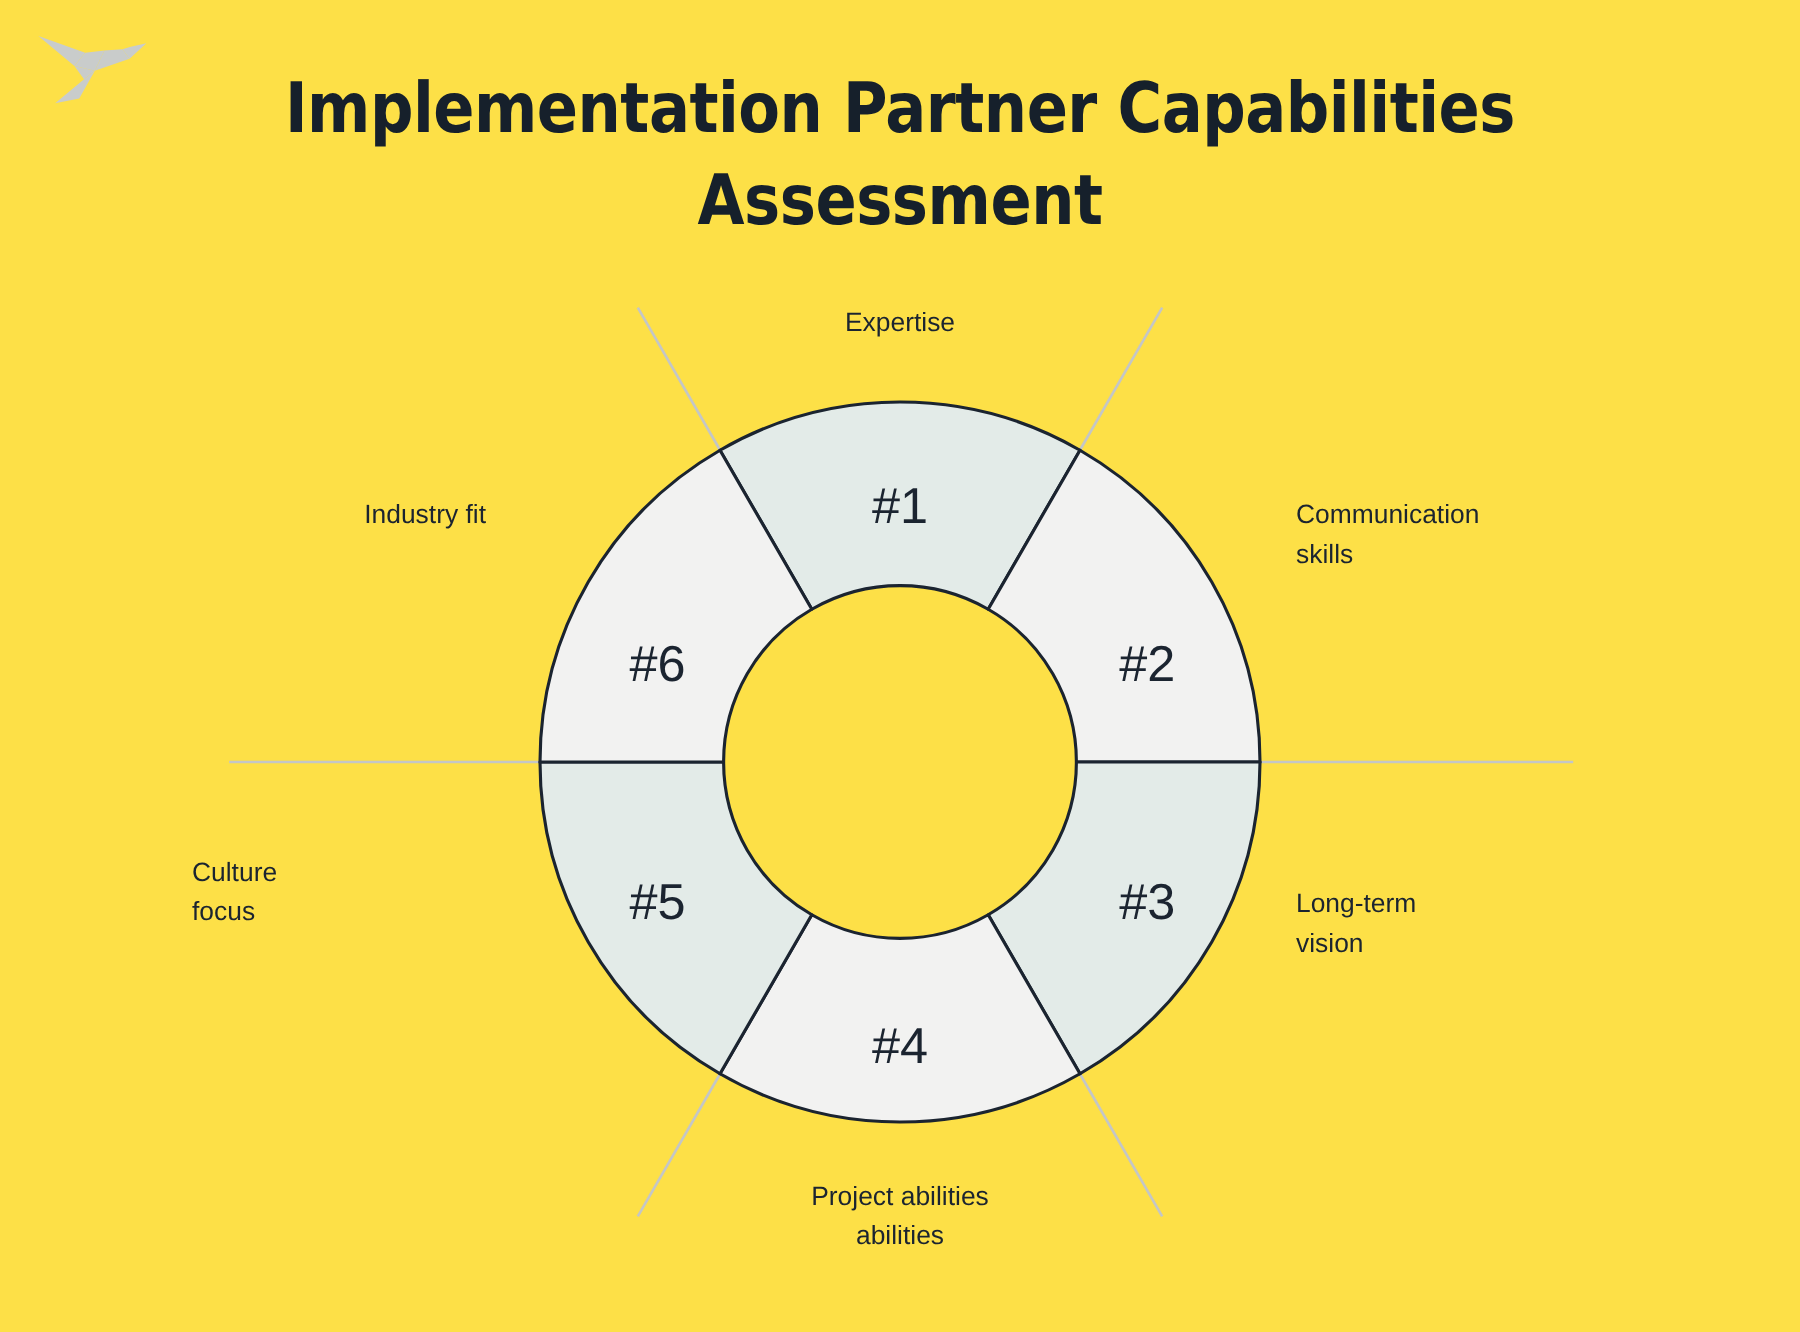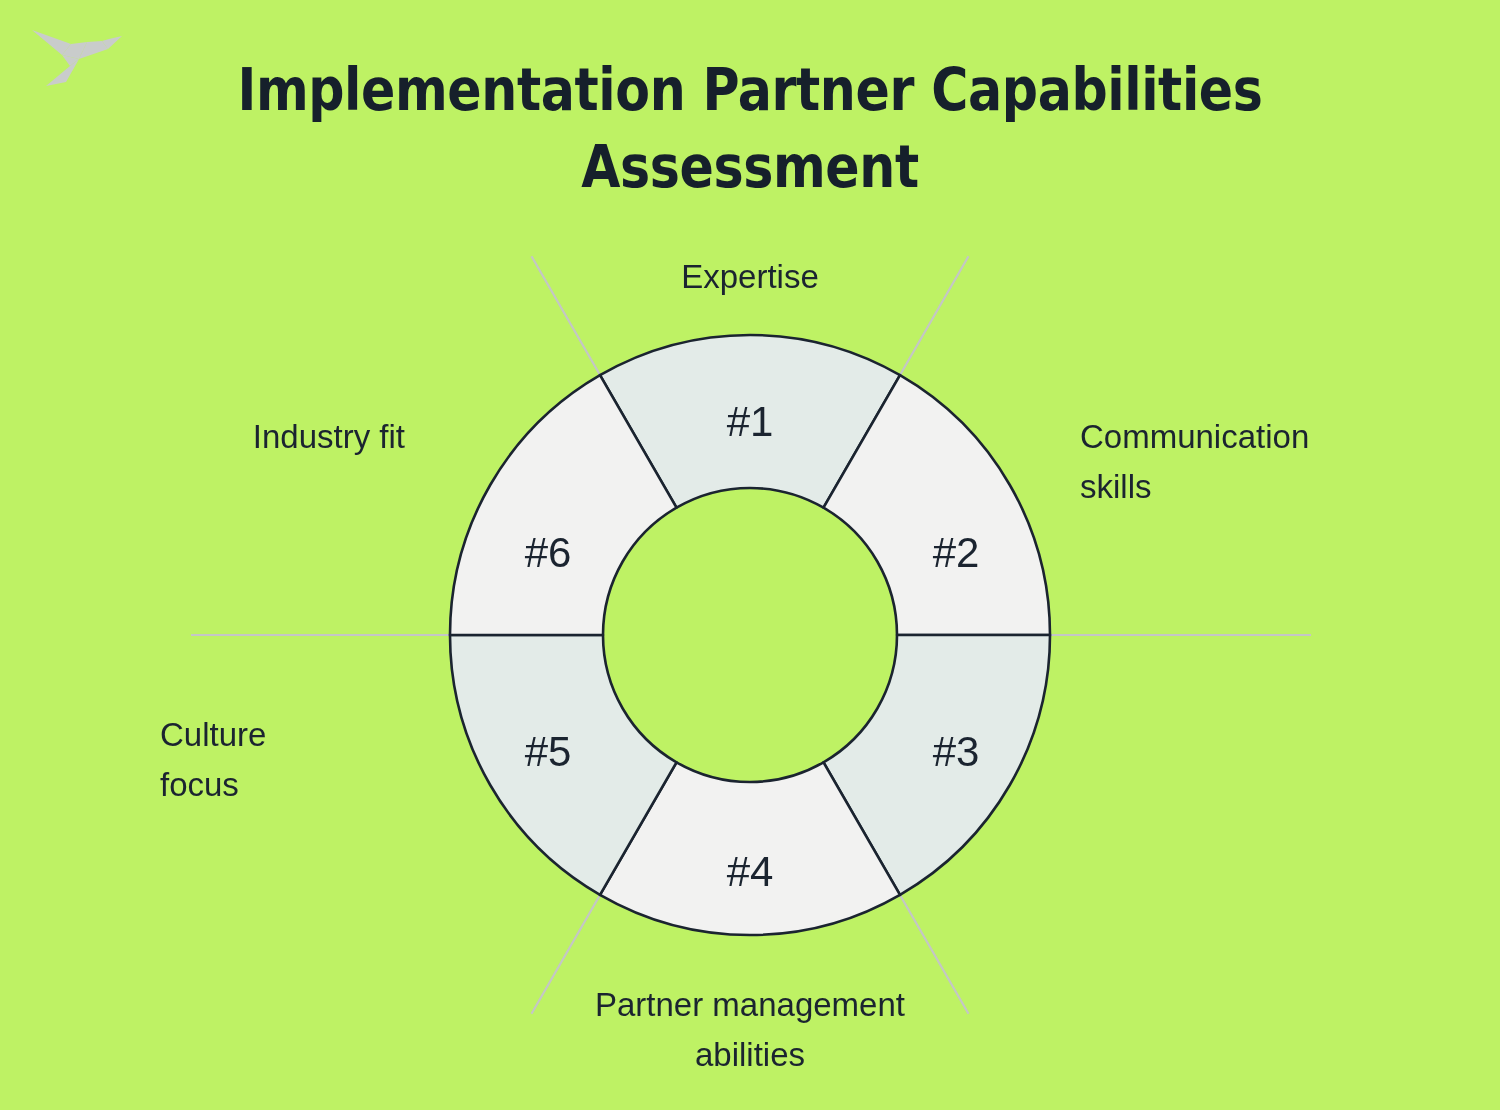--- a/index.html
+++ b/index.html
@@ -9,21 +9,21 @@
     background: #ffffff;
   }
   body {
     font-family: "Liberation Sans", "DejaVu Sans", sans-serif;
     -webkit-font-smoothing: antialiased;
   }
   #slide {
     position: relative;
     width: 1500px;
     height: 1110px;
-    background: #bef264;
+    background: #fde047;
     overflow: hidden;
   }
 
   
   .logo {
     position: absolute;
     left: 26px;
     top: 14px;
     width: 110px;
     height: 78px;
@@ -59,21 +59,21 @@
   .seg-num {
     font-family: "Liberation Sans", "DejaVu Sans", sans-serif;
     font-size: 42px;
     fill: #1b2430;
   }
 
   
   .lab {
     position: absolute;
     font-family: "Liberation Sans", "DejaVu Sans", sans-serif;
-    font-size: 33px;
+    font-size: 22px;
     line-height: 1.52;
     color: #1b2430;
     white-space: pre-line;
   }
   .lab-expertise {
     left: 550px;
     top: 252px;
     width: 400px;
     text-align: center;
   }
@@ -162,22 +162,24 @@
         <text x="548" y="755" text-anchor="middle" dominant-baseline="middle" class="seg-num" fill="#1b2430">#5</text>
         <text x="548" y="556" text-anchor="middle" dominant-baseline="middle" class="seg-num" fill="#1b2430">#6</text>
       </g>
   </svg>
 
   <div class="lab lab-expertise">Expertise</div>
 
   <div class="lab lab-comm">Communication
 skills</div>
 
+  <div class="lab lab-long">Long-term
+vision</div>
 
-  <div class="lab lab-pm">Partner management
+  <div class="lab lab-pm">Project abilities
 abilities</div>
 
   <div class="lab lab-industry">Culture
 focus</div>
 
   <div class="lab lab-culture">Industry fit</div>
 
 </div>
 
 </body></html>

